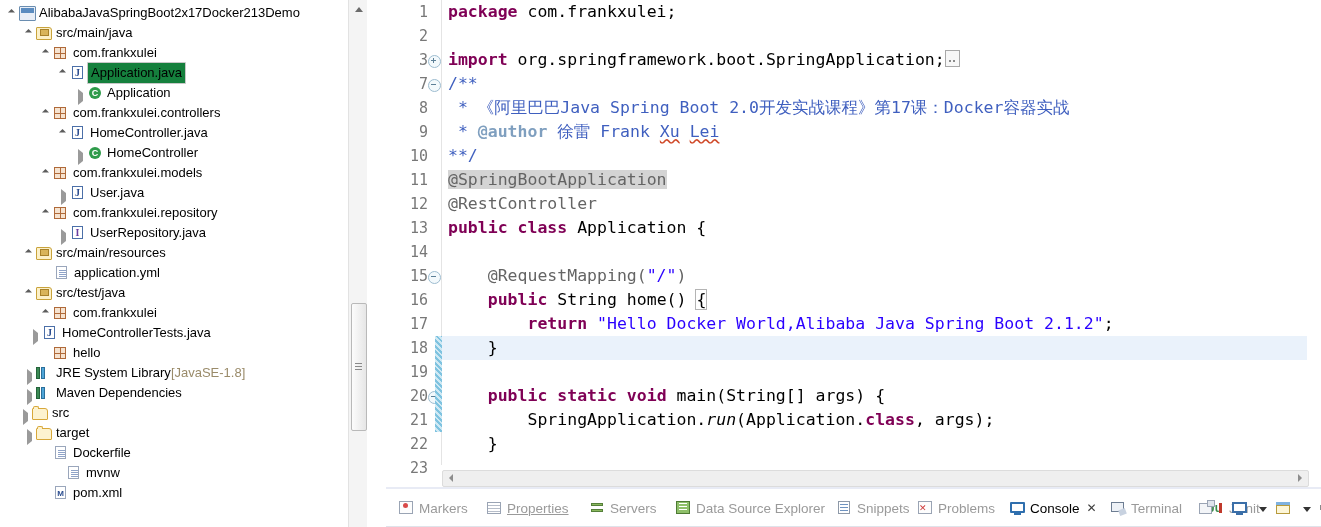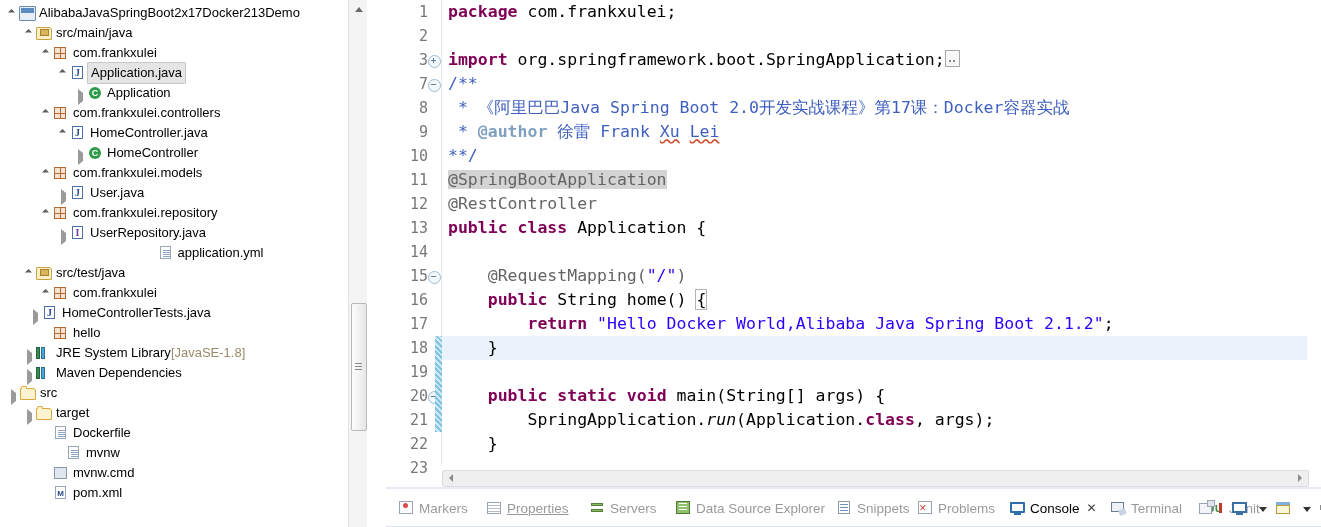--- a/index.html
+++ b/index.html
@@ -75,21 +75,21 @@
   .ticon {
     width: 18px; height: 16px;
     flex: 0 0 18px;
     position: relative;
     margin-right: 3px;
   }
   .tlabel { color: #000; }
   .tlabel.dim { color: #9a8b6a; }
   .sel-box {
     border: 1px solid #c8c8c8;
-    background: #e5e5e5;
+    background: #15803d;
     padding: 0 3px;
     margin-left: -3px;
     border-radius: 1px;
   }
 
   
   .ic-proj {
     position:absolute; left:1px; top:1px; width:15px; height:13px;
     background:#e8eef7; border:1px solid #6a8db0; border-radius:1px;
   }
@@ -572,21 +572,28 @@
           </span>
           <span class="tlabel">com.frankxulei.repository</span>
         </div>
         <div class="trow" style="padding-left: 58px;">
           <span class="arrow closed"></span>
           <span class="ticon">
             <span class="ic-javai"></span>
           </span>
           <span class="tlabel">UserRepository.java</span>
         </div>
-        <div class="trow" style="padding-left: 42px; justify-content: center;">
+        <div class="trow" style="padding-left: 24px;">
+          <span class="arrow open"></span>
+          <span class="ticon">
+            <span class="ic-srcfolder"></span>
+          </span>
+          <span class="tlabel">src/main/resources</span>
+        </div>
+        <div class="trow" style="padding-left: 42px;">
           <span class="arrow "></span>
           <span class="ticon">
             <span class="ic-file"></span>
           </span>
           <span class="tlabel">application.yml</span>
         </div>
         <div class="trow" style="padding-left: 24px;">
           <span class="arrow open"></span>
           <span class="ticon">
             <span class="ic-srcfolder"></span>
@@ -622,21 +629,21 @@
           <span class="tlabel">JRE System Library</span>
           <span class="tlabel dim"> [JavaSE-1.8]</span>
         </div>
         <div class="trow" style="padding-left: 24px;">
           <span class="arrow closed"></span>
           <span class="ticon">
             <span class="ic-lib"></span>
           </span>
           <span class="tlabel">Maven Dependencies</span>
         </div>
-        <div class="trow" style="padding-left: 8px;">
+        <div class="trow" style="padding-left: 20px;">
           <span class="arrow closed"></span>
           <span class="ticon">
             <span class="ic-folder"></span>
           </span>
           <span class="tlabel">src</span>
         </div>
         <div class="trow" style="padding-left: 24px; text-align: right;">
           <span class="arrow closed"></span>
           <span class="ticon">
             <span class="ic-folder"></span>
@@ -649,27 +656,20 @@
             <span class="ic-file"></span>
           </span>
           <span class="tlabel">Dockerfile</span>
         </div>
         <div class="trow" style="padding-left: 54px;">
           <span class="arrow "></span>
           <span class="ticon">
             <span class="ic-file"></span>
           </span>
           <span class="tlabel">mvnw</span>
-        </div>
-        <div class="trow" style="padding-left: 41px;">
-          <span class="arrow "></span>
-          <span class="ticon">
-            <span class="ic-cmd"></span>
-          </span>
-          <span class="tlabel">mvnw.cmd</span>
         </div>
         <div class="trow" style="padding-left: 41px;">
           <span class="arrow "></span>
           <span class="ticon">
             <span class="ic-xml"></span>
           </span>
           <span class="tlabel">pom.xml</span>
         </div>
       </div>
 

